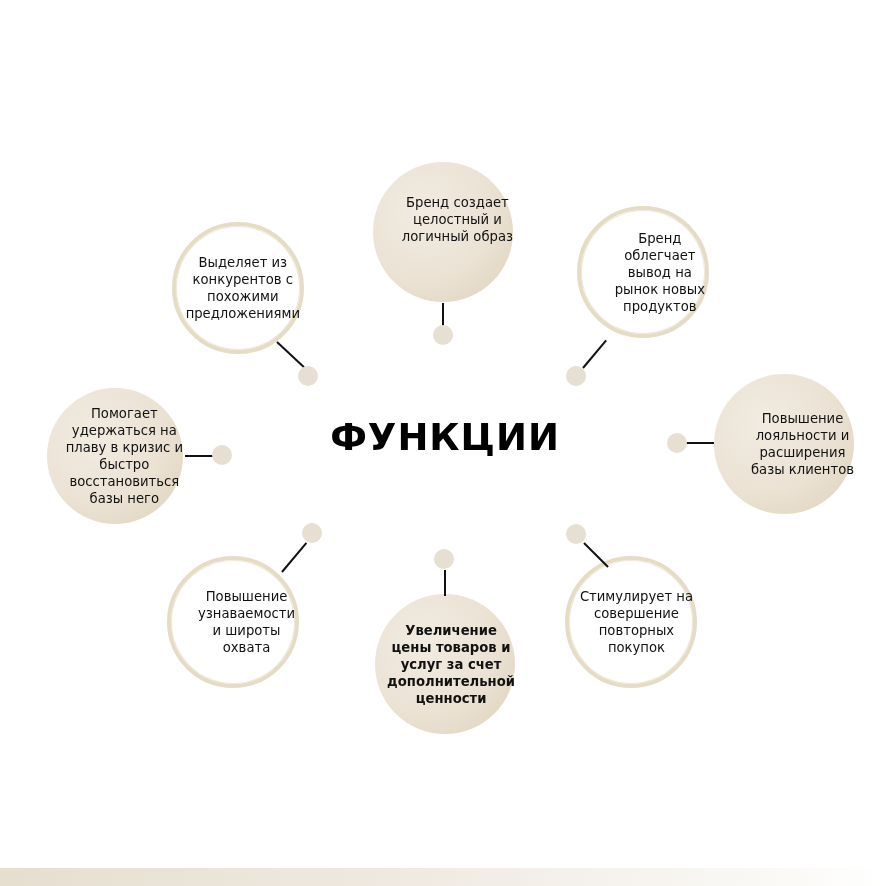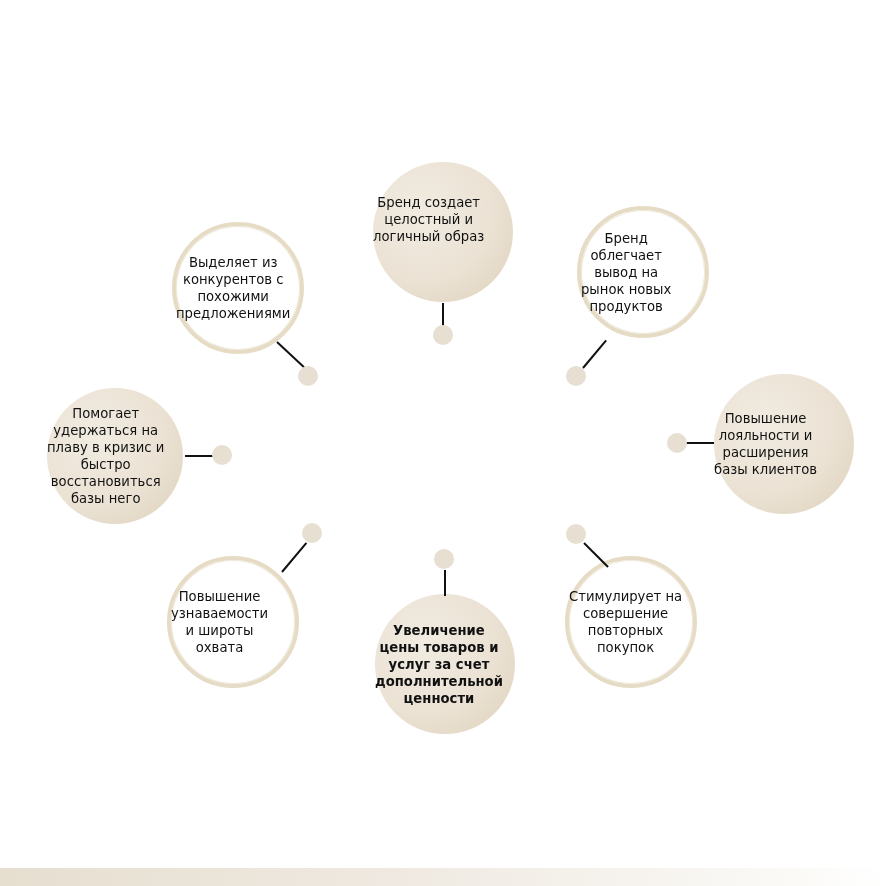--- a/index.html
+++ b/index.html
@@ -3,21 +3,21 @@
 <meta charset="utf-8">
 <style>
   html, body { margin: 0; padding: 0; }
   body {
     width: 886px; height: 886px; position: relative; overflow: hidden;
     background: #ffffff;
     font-family: "DejaVu Sans", sans-serif;
   }
   .circle {
     position: absolute; border-radius: 50%;
-    display: flex; align-items: center; justify-content: flex-start;
+    display: flex; align-items: center; justify-content: flex-end;
     text-align: center; box-sizing: border-box;
     color: #111; font-size: 13.2px; line-height: 17px;
   }
   .filled {
     background: radial-gradient(circle at 35% 35%, #f1ebe1 0%, #ebe2d4 55%, #ddd0b8 100%);
   }
   .ring {
     background: #ffffff;
     border: 4px solid #e6dcc6;
     box-shadow: inset 0 0 0 1px #efe9dc;
@@ -35,20 +35,21 @@
   }
   .bottom-bar {
     position: absolute; left: 0; top: 868px; width: 886px; height: 18px;
     background: linear-gradient(90deg, #e6dfd0 0%, #efe9e1 45%, #fbfaf7 90%, #ffffff 100%);
   }
 </style>
 </head>
 <body>
 
 <div class="title">
+  <div>ФУНКЦИИ</div>
 </div>
 
 <div class="circle filled" style="left:373px;top:162px;width:140px;height:140px;">
   <span style="margin-top:-26px">Бренд создает
 целостный и
 логичный образ</span>
 </div>
 <div class="line" style="left:443px;top:302px;width:24px;transform:rotate(90deg);"></div>
 <div class="dot" style="left:433px;top:325px;"></div>
 

